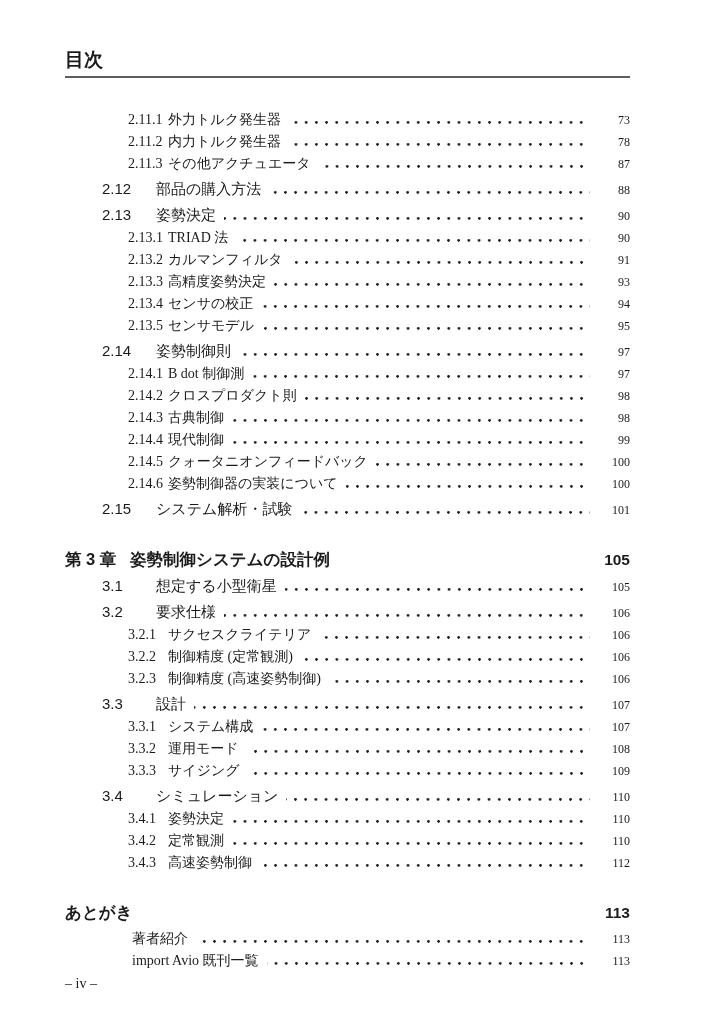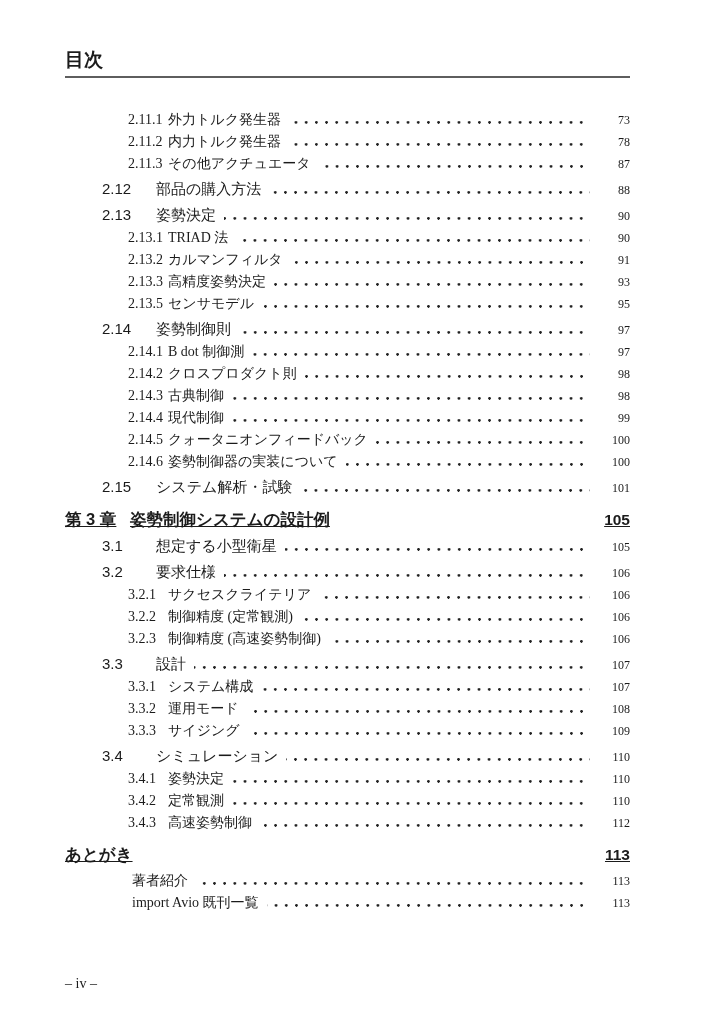--- a/index.html
+++ b/index.html
@@ -55,23 +55,22 @@
     width:30px;
     text-align:right;
     font-family:var(--serif);
     font-size:12px;
   }
   
   .lvl-chapter{
     font-family:var(--sans);
     font-weight:bold;
     font-size:16.5px;
-    margin-top:9px;
+    margin-top:27px;
     margin-bottom:4px;
-    text-decoration:underline;
   }
   .lvl-chapter .num{ width:65px; }
   .lvl-chapter .pg{
     font-family:var(--sans);
     font-weight:bold;
     font-size:15.5px;
   }
   .lvl-section{
     font-family:var(--sans);
     font-size:15px;
@@ -150,20 +149,26 @@
     <span class="dots"></span>
     <span class="pg">91</span>
   </div>
       <div class="row lvl-subsection">
     <span class="num">2.13.3</span>
     <span class="title">高精度姿勢決定</span>
     <span class="dots"></span>
     <span class="pg">93</span>
   </div>
       <div class="row lvl-subsection">
+    <span class="num">2.13.4</span>
+    <span class="title">センサの校正</span>
+    <span class="dots"></span>
+    <span class="pg">94</span>
+  </div>
+      <div class="row lvl-subsection">
     <span class="num">2.13.5</span>
     <span class="title">センサモデル</span>
     <span class="dots"></span>
     <span class="pg">95</span>
   </div>
       <div class="row lvl-section">
     <span class="num">2.14</span>
     <span class="title">姿勢制御則</span>
     <span class="dots"></span>
     <span class="pg">97</span>

